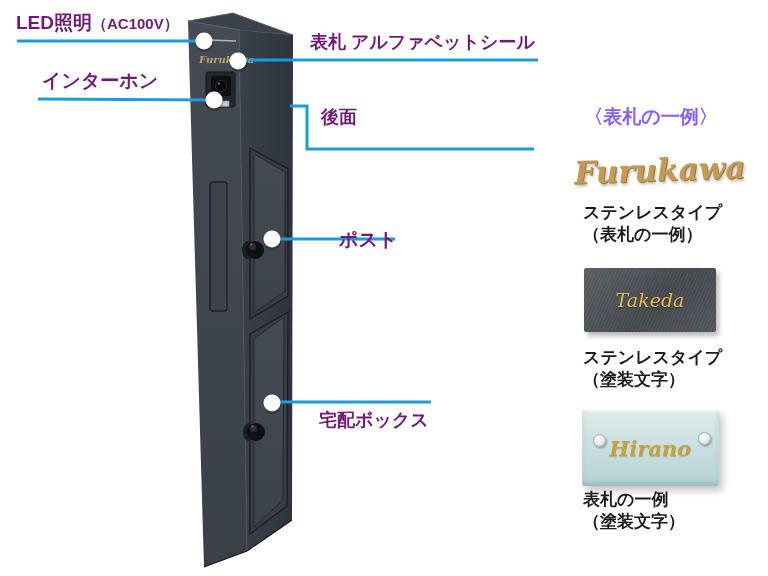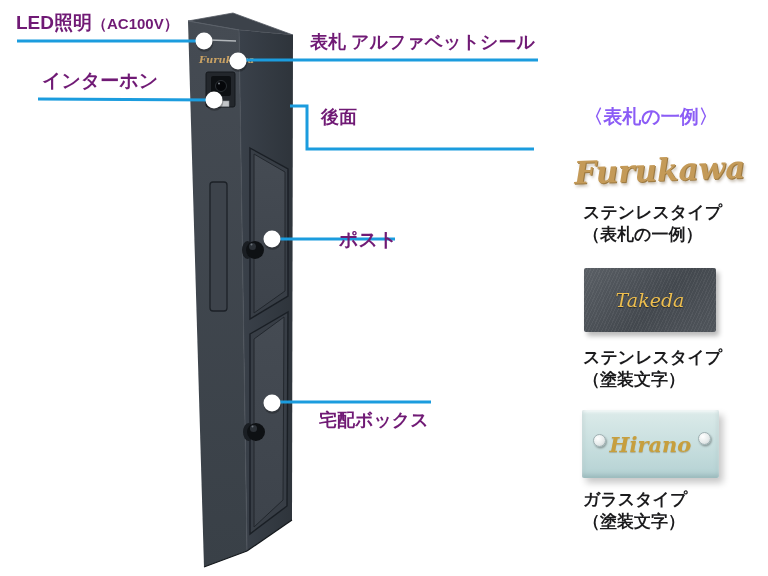--- a/index.html
+++ b/index.html
@@ -35,21 +35,21 @@
     background:
       repeating-linear-gradient(115deg, rgba(255,255,255,0.06) 0 1px, rgba(255,255,255,0) 1px 3px),
       linear-gradient(135deg,#5A5F65 0%,#43484E 55%,#50555B 100%);
     box-shadow:3px 4px 5px rgba(0,0,0,0.28);
   }
   .plate-steel .plate-script{
     font-family:"DejaVu Serif",serif;font-style:italic;font-size:19px;color:#EDBE4F;
     text-shadow:0 1px 1px rgba(0,0,0,0.45);white-space:nowrap;
   }
   .plate-glass{
-    width:137px;height:68px;position:relative;
+    width:137px;height:76px;position:relative;
     background:linear-gradient(180deg,#DCEBEA 0%,#C7DEDE 55%,#B4D1D3 100%);
     box-shadow:4px 5px 7px rgba(0,0,0,0.22), inset 0 -3px 5px rgba(110,145,148,0.40), inset 0 2px 3px rgba(255,255,255,0.8);
   }
   .plate-glass .plate-script{
     font-family:"DejaVu Serif",serif;font-style:italic;font-weight:bold;font-size:21px;color:#C79F3D;
     text-shadow:0 1px 1px rgba(120,90,20,0.35);white-space:nowrap;
   }
   .pin{
     position:absolute;width:11px;height:11px;border-radius:50%;
     background:radial-gradient(circle at 35% 32%,#ffffff 0%,#e7ecec 55%,#c7ced0 100%);
@@ -189,18 +189,18 @@
     </div>
   </div>
 
   <div>
     <div class="abs plate plate-glass" style="left:582px;top:410px;">
       <span class="pin" style="left:11px;top:24px;"></span>
       <span class="pin" style="left:116px;top:22px;"></span>
       <span class="plate-script">Hirano</span>
     </div>
     <div class="abs caption" style="left:583px;top:489px;">
-      <div>ガラスタイプ</div>
+      <div>表札の一例</div>
       <div>（塗装文字）</div>
     </div>
   </div>
 
 </div>
 
 </body></html>

